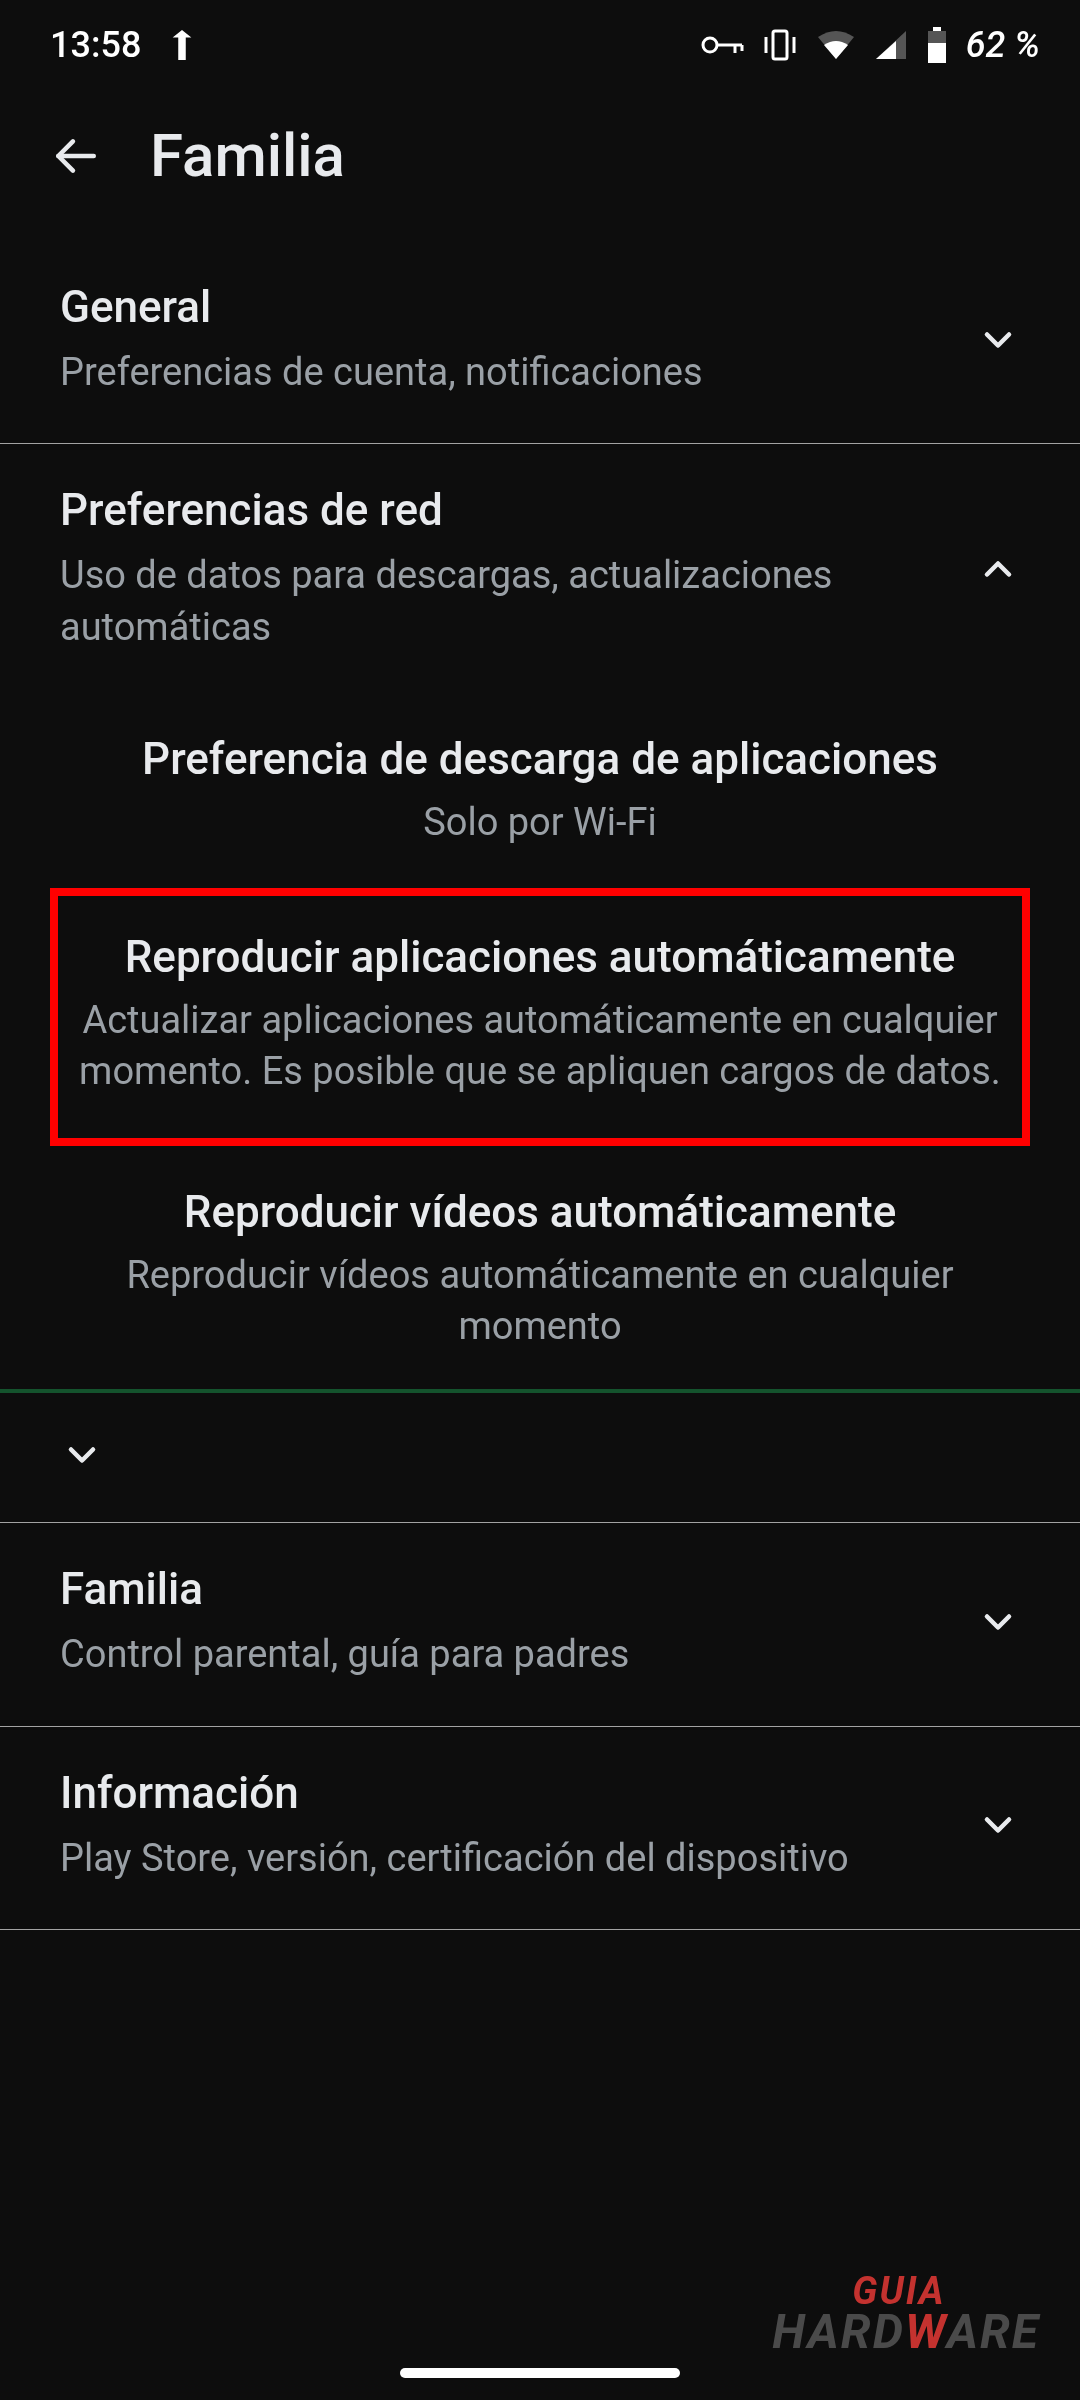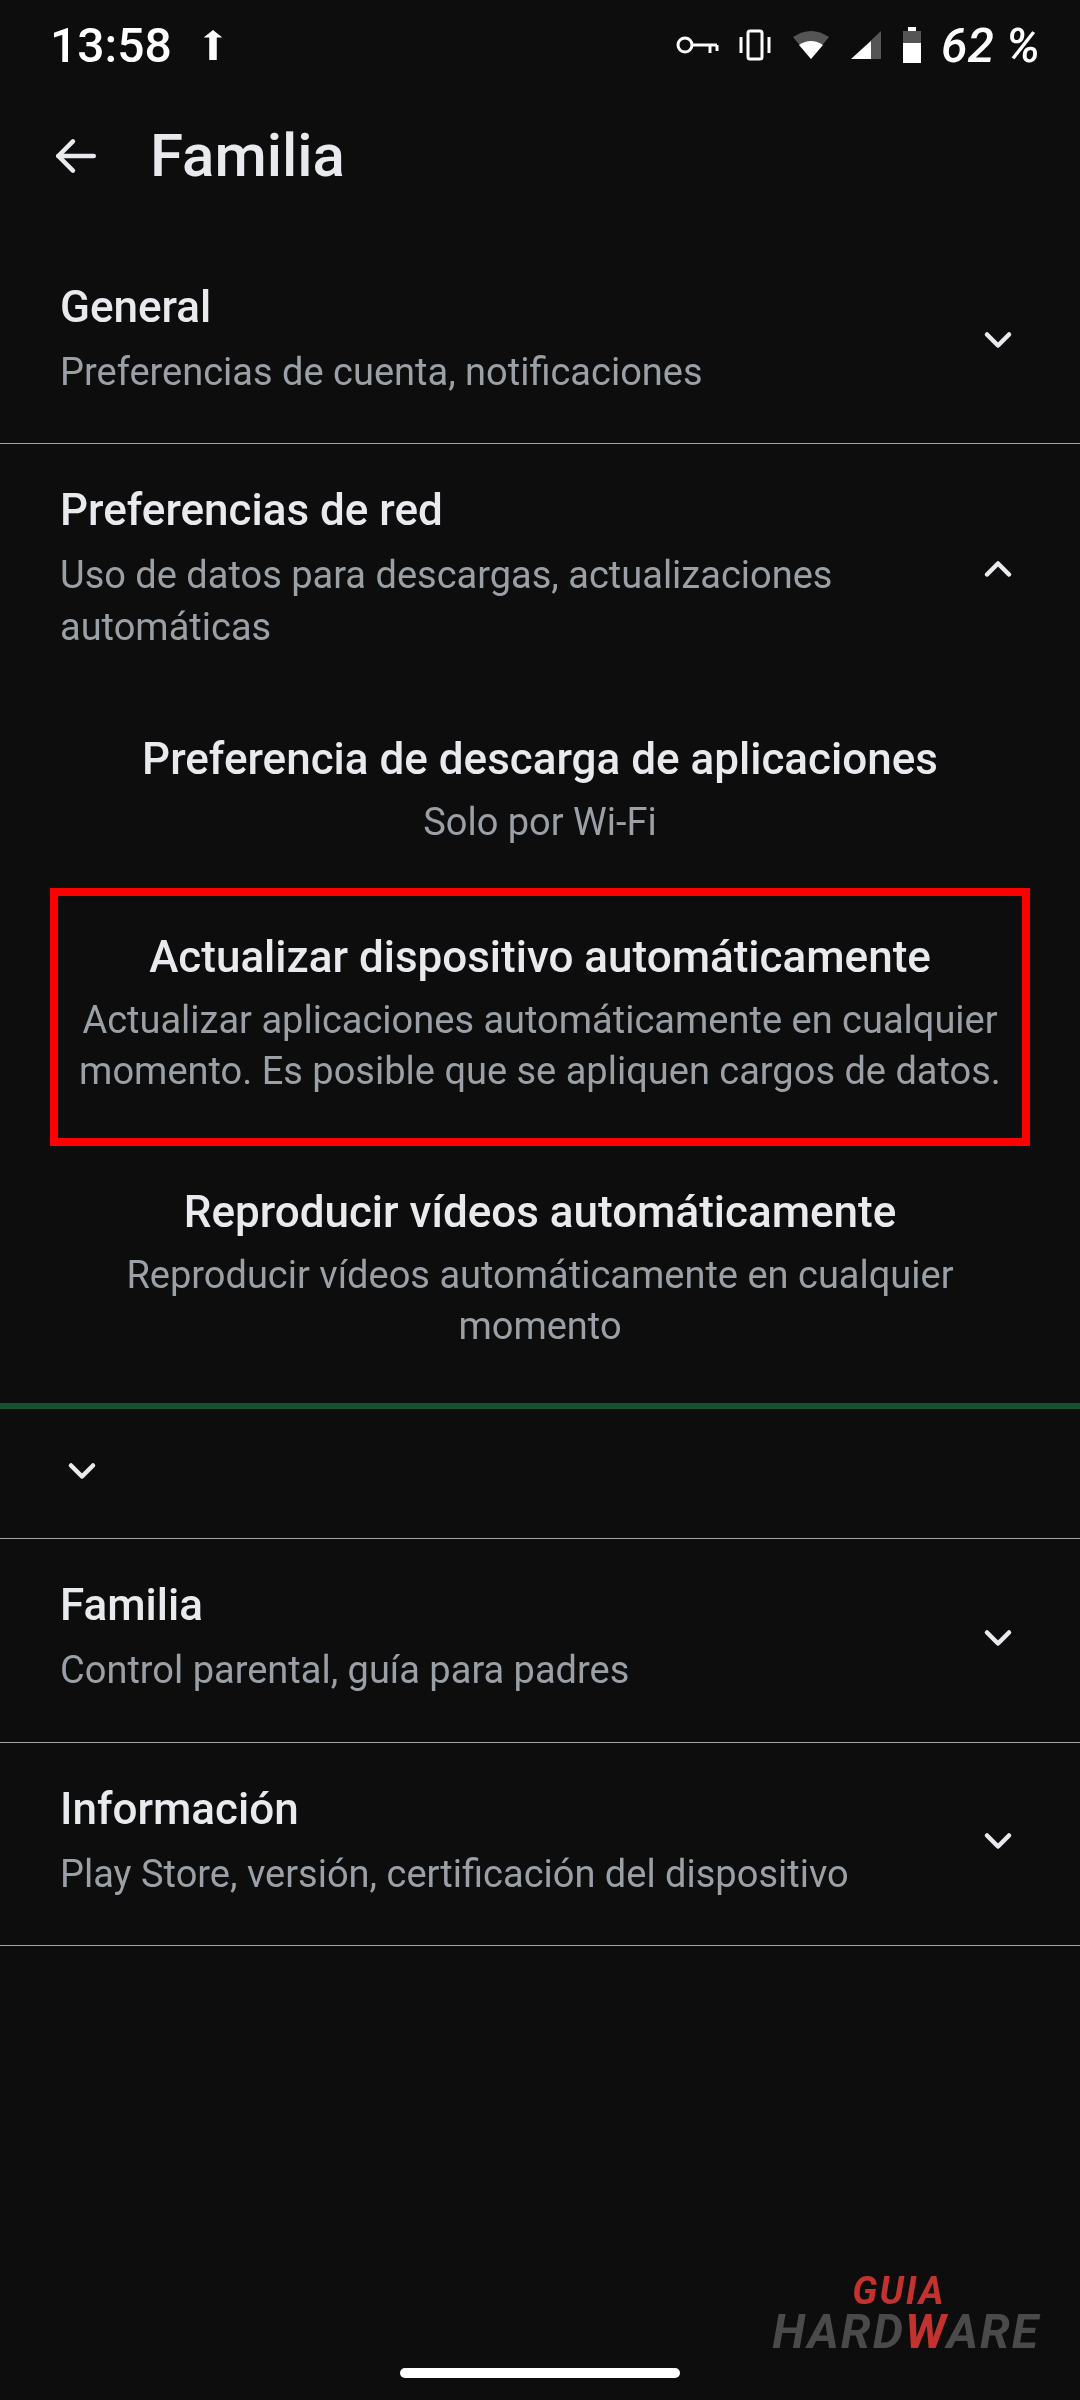--- a/index.html
+++ b/index.html
@@ -15,21 +15,21 @@
     color: #e8eaed;
     overflow: hidden;
     position: relative;
   }
   .status-bar {
     height: 90px;
     display: flex;
     justify-content: space-between;
     align-items: center;
     padding: 0 40px 0 50px;
-    font-size: 48px;
+    font-size: 36px;
     font-weight: 500;
     color: #ffffff;
   }
   .status-left {
     display: flex;
     align-items: center;
     gap: 28px;
   }
   .status-right {
     display: flex;
@@ -112,22 +112,22 @@
     border: 8px solid #ff0000;
     margin: 5px 50px;
   }
   .highlight-box .sub-item {
     padding: 35px 10px 40px 10px;
   }
   .network-section {
     border-bottom: none;
   }
   .network-end {
-    border-bottom: 6px solid #14532d;
-    padding-bottom: 16px;
+    border-bottom: 4px solid #14532d;
+    padding-bottom: 2px;
   }
   .nav-bar {
     position: absolute;
     bottom: 12px;
     left: 0;
     right: 0;
     height: 30px;
     display: flex;
     justify-content: center;
     align-items: center;
@@ -245,21 +245,21 @@
     </svg>
   </div>
 
   <div class="sub-item">
     <div class="sub-item-title">Preferencia de descarga de aplicaciones</div>
     <div class="sub-item-subtitle">Solo por Wi-Fi</div>
   </div>
 
   <div class="highlight-box">
     <div class="sub-item">
-      <div class="sub-item-title">Actualizar dispositivo automáticamente</div>
+      <div class="sub-item-title">Reproducir aplicaciones automáticamente</div>
       <div class="sub-item-subtitle">Actualizar aplicaciones automáticamente en cualquier momento. Es posible que se apliquen cargos de datos.</div>
     </div>
   </div>
 
   <div class="network-end">
     <div class="sub-item">
       <div class="sub-item-title">Reproducir vídeos automáticamente</div>
       <div class="sub-item-subtitle">Reproducir vídeos automáticamente en cualquier momento</div>
     </div>
   </div>

